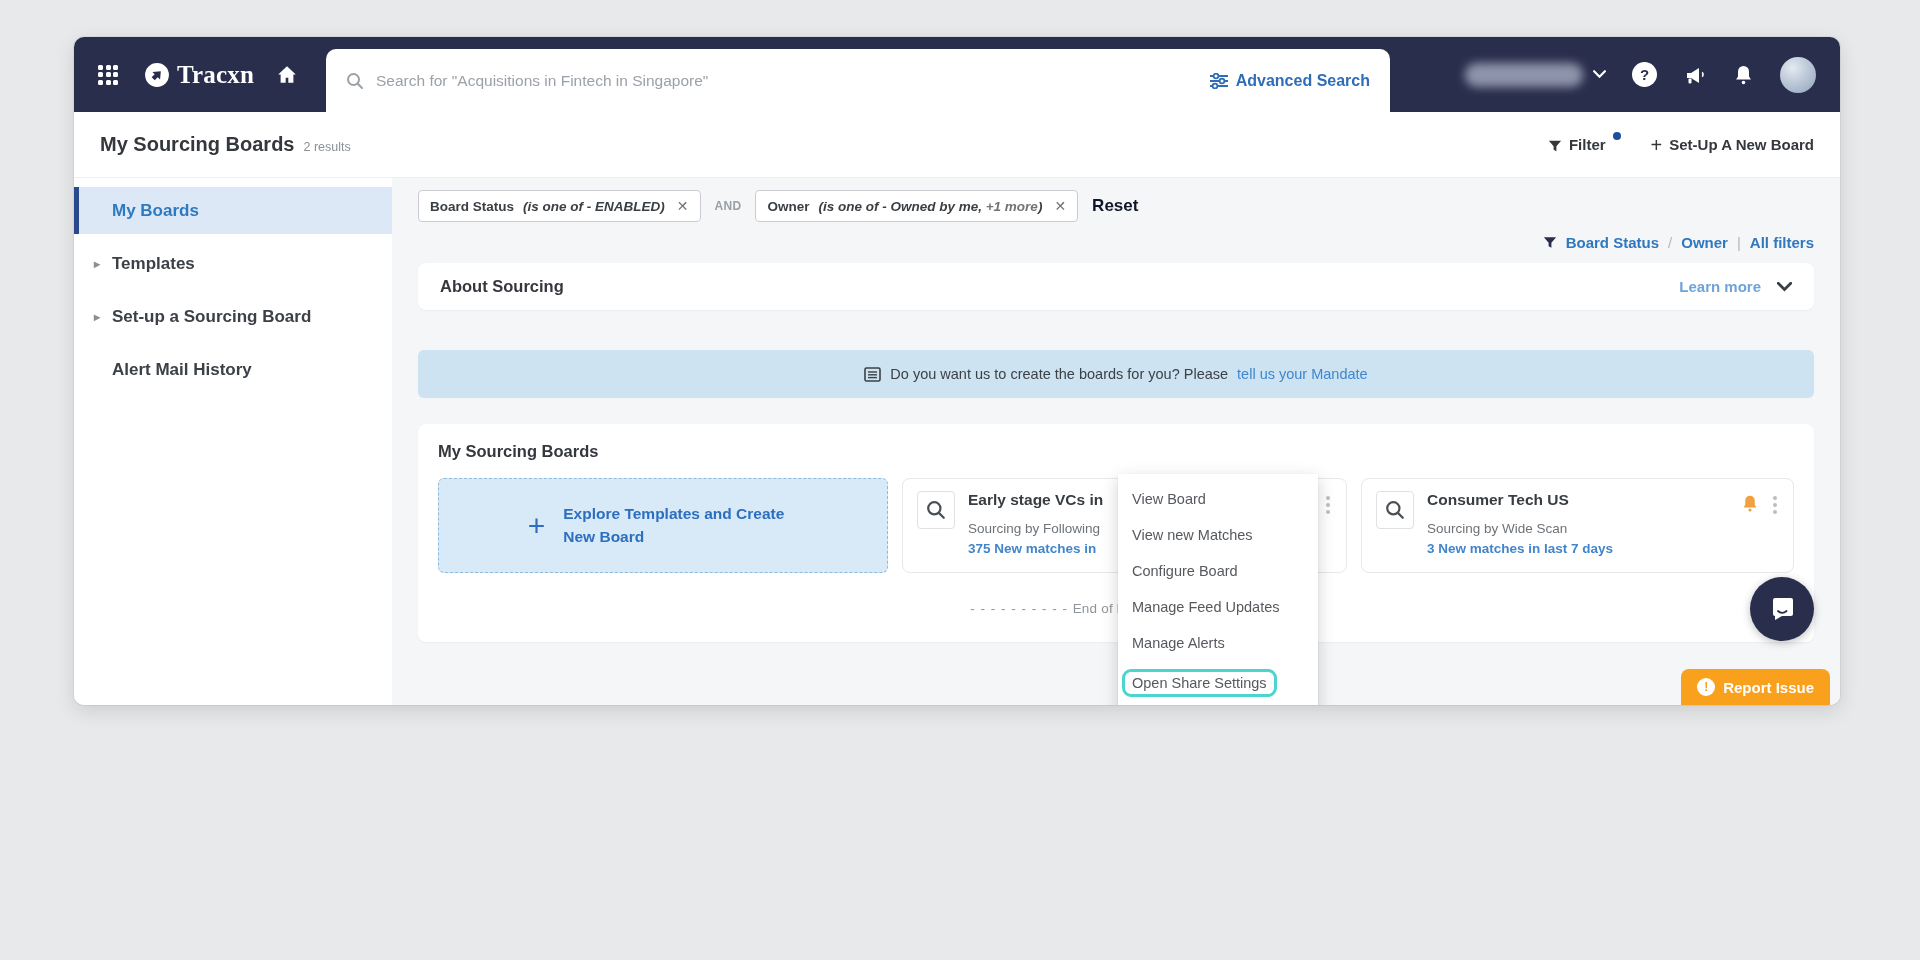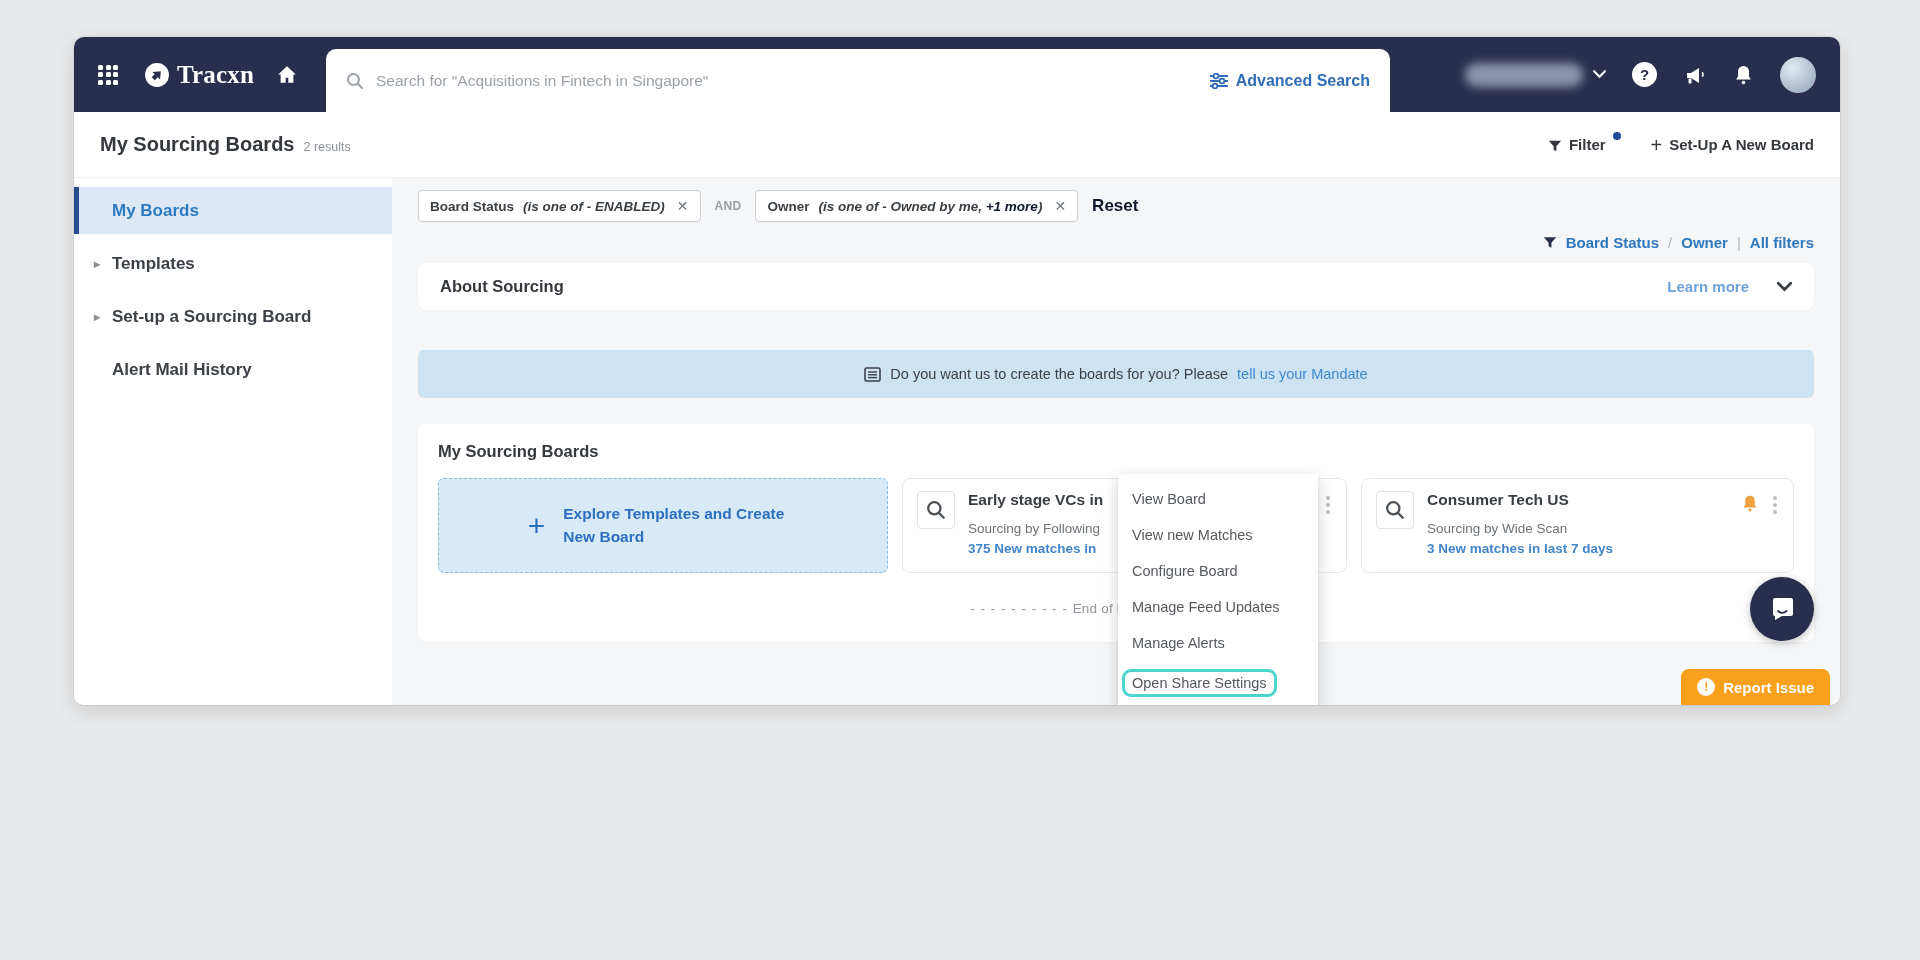--- a/index.html
+++ b/index.html
@@ -48,34 +48,34 @@
   .side-item .caret { position:absolute; left:20px; top:50%; transform:translateY(-50%); color:#8a8f94; font-size:12px; }
   .side-item.selected { background:#dce8f6; color:#2e7ac1; border-left:5px solid #2b4a8e; padding-left:33px; }
 
   .content { flex:1; background:#f5f6f7; padding:0 26px; position:relative; }
 
   .chips-row { padding-top:12px; display:flex; align-items:center; gap:14px; }
   .chip { background:#fff; border:1px solid #c9cdd1; border-radius:4px; padding:7px 11px; font-size:13.5px;
           color:#3a3f44; display:flex; align-items:center; gap:9px; cursor:pointer; }
   .chip b { font-weight:700; }
   .chip i { font-weight:600; }
-  .chip .more { color:#0f172a; font-style:italic; font-weight:600; }
+  .chip .more { color:#737373; font-style:italic; font-weight:600; }
   .chip .x { color:#6f757a; font-size:14px; margin-left:3px; cursor:pointer; }
   .and { font-size:12px; color:#9aa0a5; font-weight:700; letter-spacing:.3px; }
   .reset { color:#0f172a; font-size:17px; font-weight:700; cursor:pointer; }
 
   .applied-row { margin-top:12px; display:flex; justify-content:flex-end; align-items:center; gap:9px;
                  font-size:15px; font-weight:700; color:#2f78bf; }
   .applied-row .sep { color:#b3b8bd; font-weight:400; }
   .applied-row span.link { cursor:pointer; }
 
   .about-card { margin-top:12px; background:#fff; border-radius:8px; padding:14px 22px; display:flex;
                 justify-content:space-between; align-items:center; box-shadow:0 1px 2px rgba(0,0,0,.04); }
   .about-title { font-size:16.5px; font-weight:700; color:#34383d; }
-  .about-right { display:flex; align-items:center; gap:28px; }
+  .about-right { display:flex; align-items:center; gap:16px; }
   .learn-more { color:#6ea3da; font-size:15px; font-weight:700; cursor:pointer; }
 
   .banner { margin-top:40px; background:#cde3f2; border-radius:6px; height:48px; display:flex; align-items:center;
             justify-content:center; gap:9px; font-size:14.5px; color:#3c4146; }
   .banner .link { color:#3e87cf; cursor:pointer; }
 
   .boards-card { margin-top:26px; background:#fff; border-radius:8px; padding:18px 20px 26px; box-shadow:0 1px 2px rgba(0,0,0,.04); }
   .boards-title { font-size:16.5px; font-weight:700; color:#34383d; }
   .boards-row { margin-top:17px; display:flex; gap:14px; position:relative; }
   .explore { width:450px; height:95px; background:#d8eaf8; border:1.5px dashed #8cb9de; border-radius:6px;

